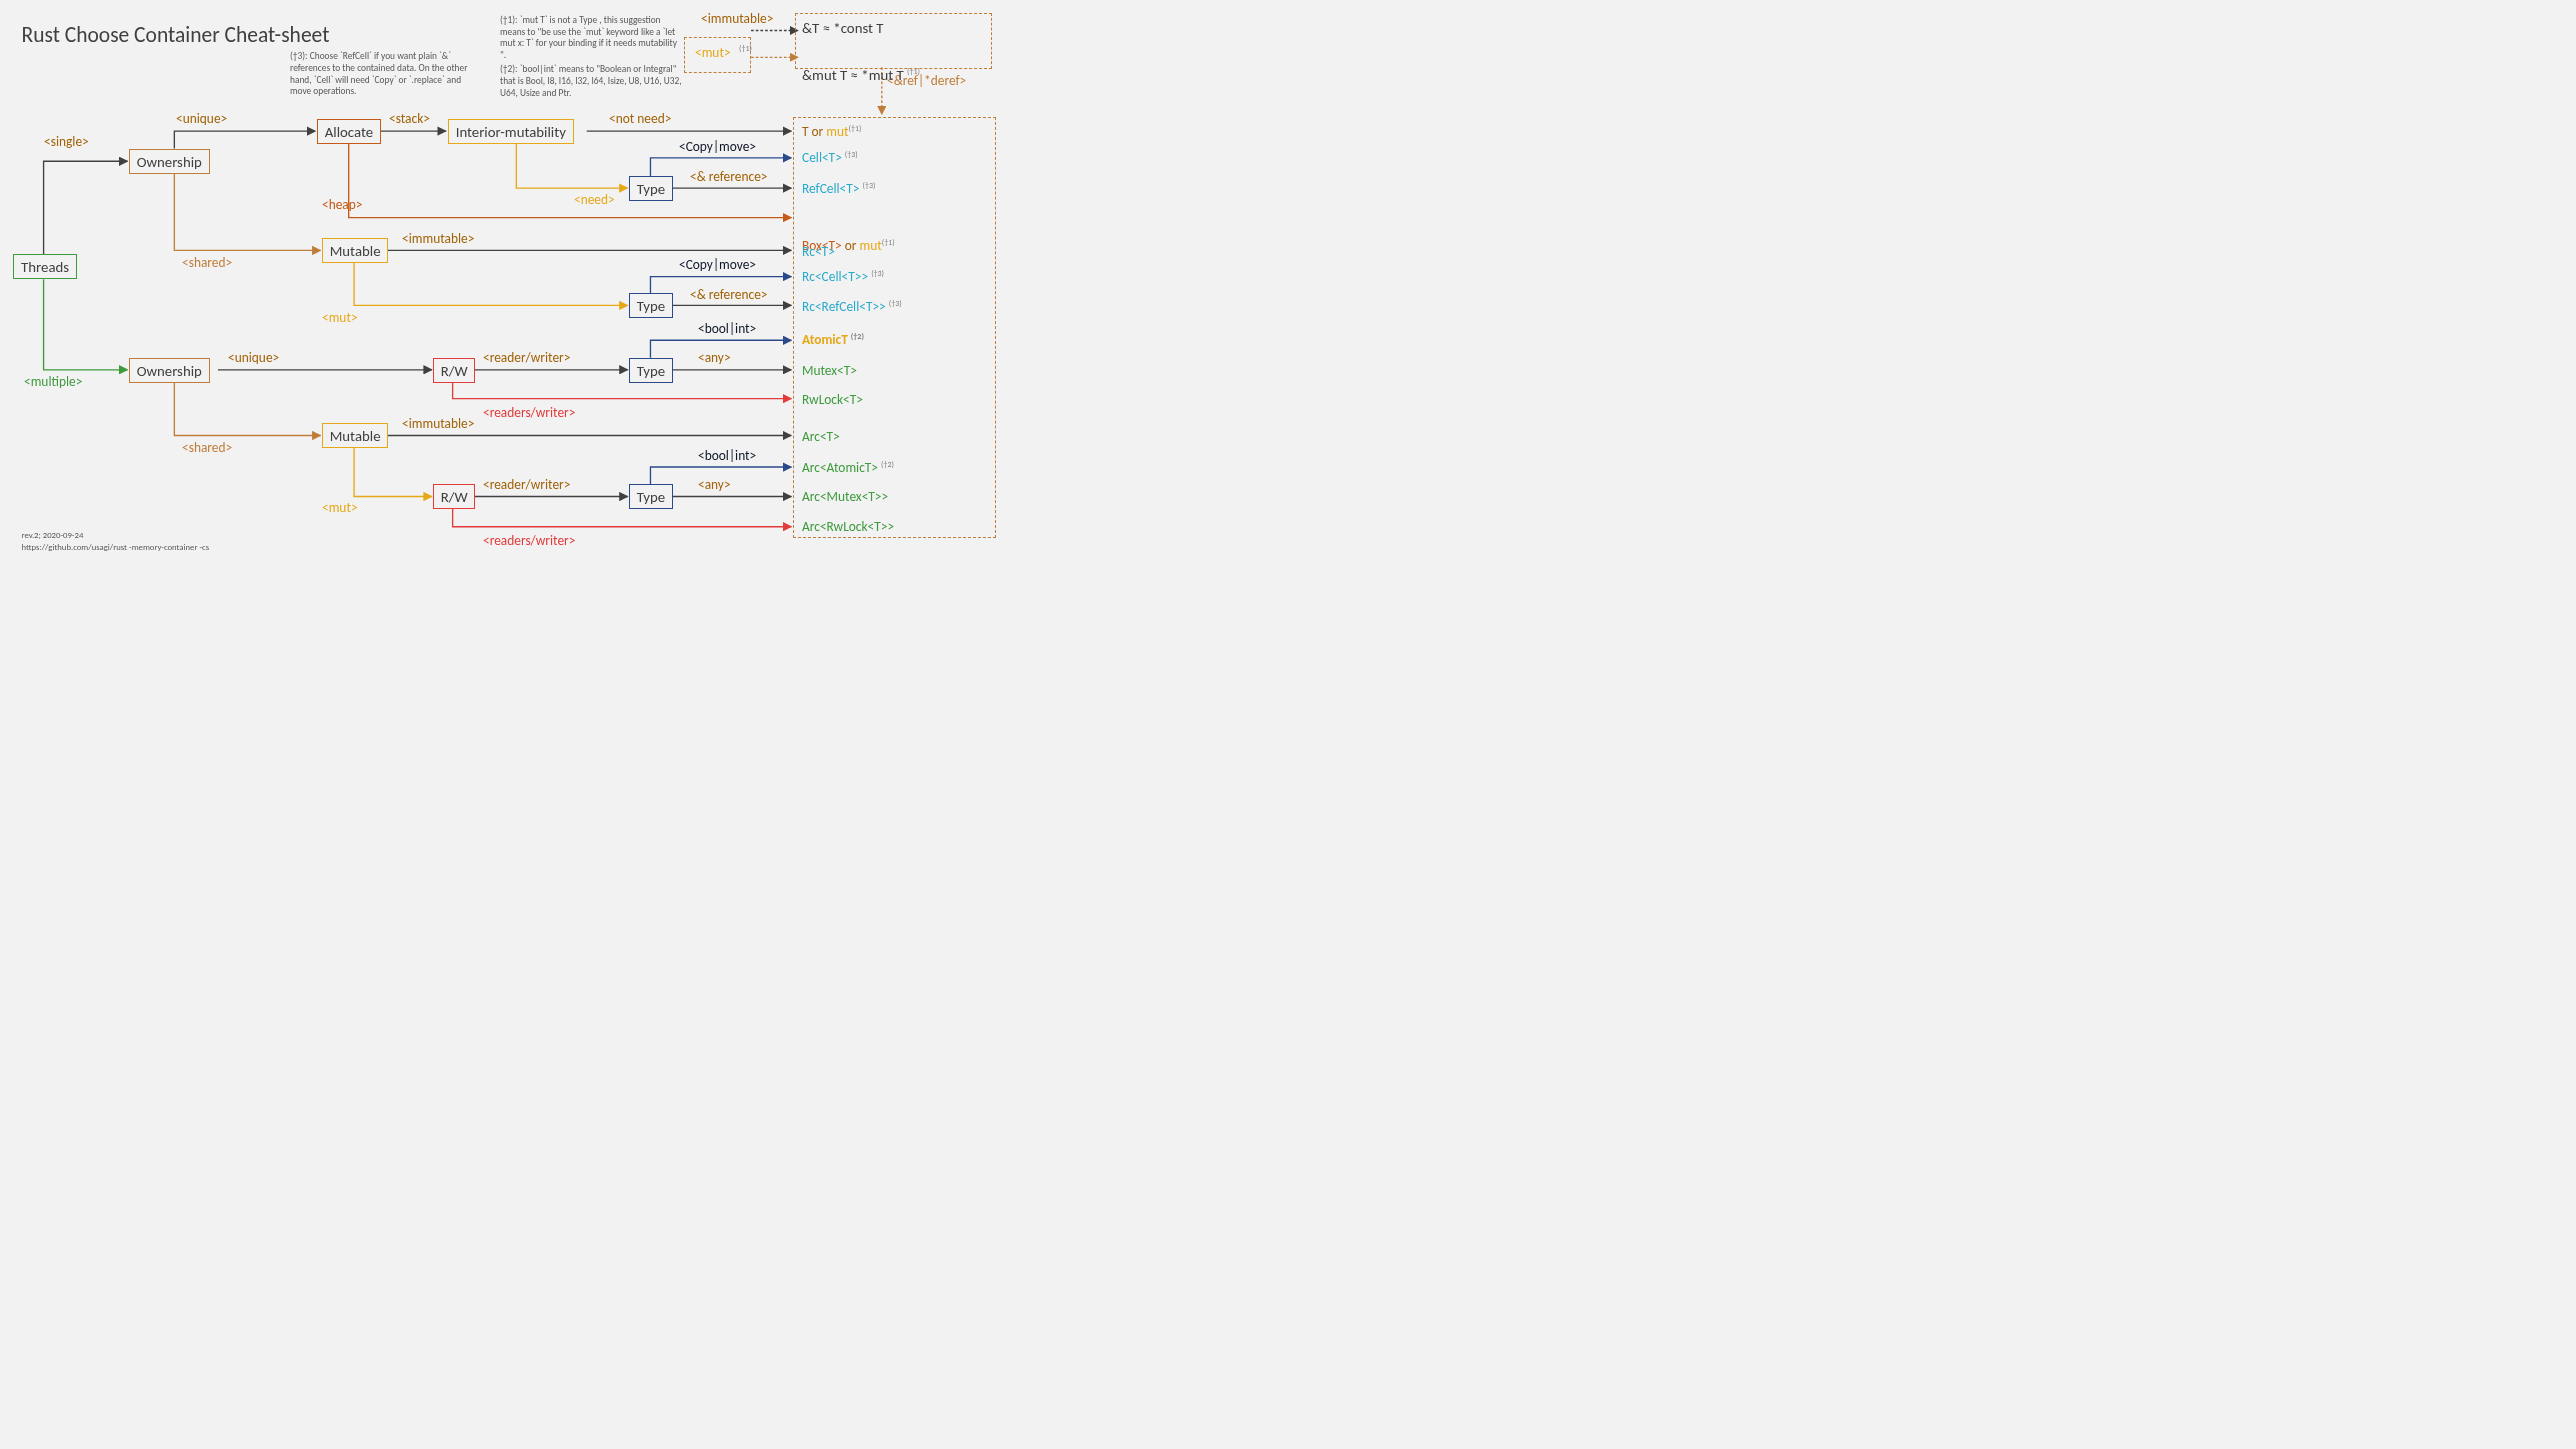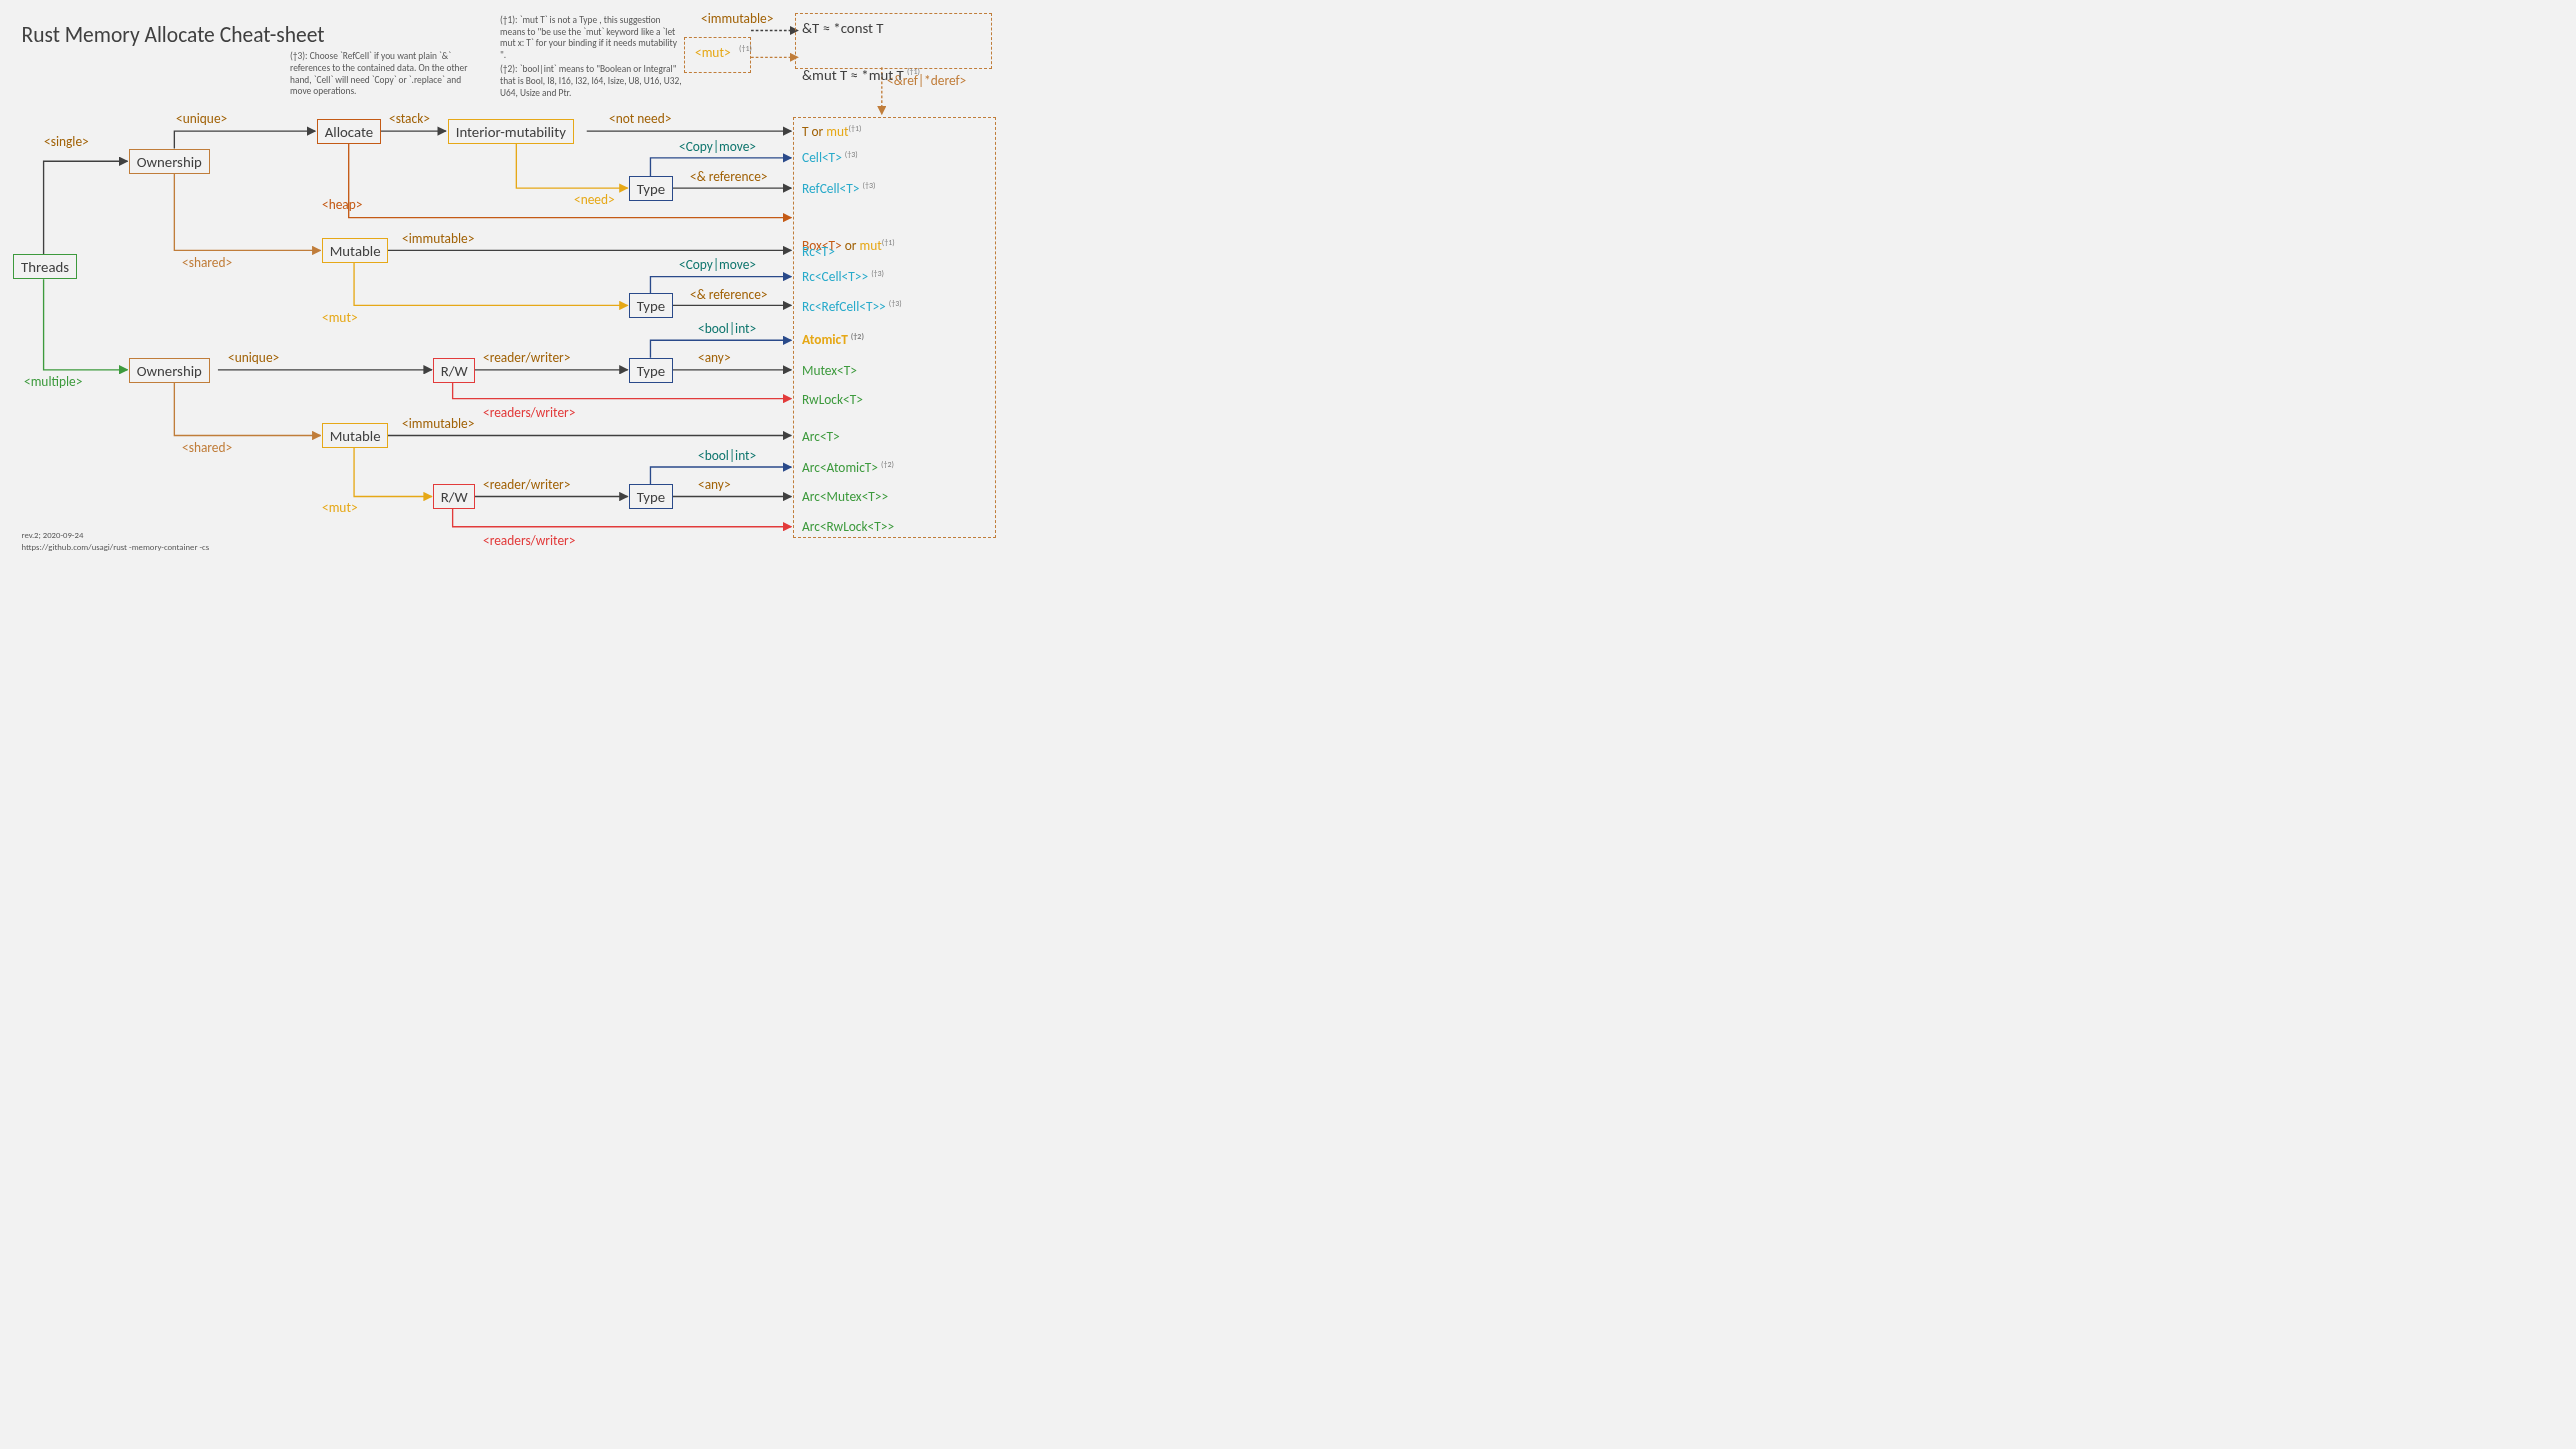--- a/index.html
+++ b/index.html
@@ -9,21 +9,21 @@
   .title{position:absolute;font-size:21.5px;color:#404040;}
   .note{position:absolute;font-size:9.4px;color:#595959;line-height:1.25;}
   .footer{position:absolute;font-size:8.7px;color:#595959;line-height:1.35;}
   .sup{font-size:8px;vertical-align:super;color:#808080;}
   .box{position:absolute;border:1.3px solid;background:#f2f2f2;padding:2.7px 6.7px;font-size:14.8px;color:#404040;}
   .c-green{color:#3d9a3d;}
   .c-brown{color:#c07d3a;}
   .c-dkorange{color:#c45a15;}
   .c-amber{color:#e6a817;}
   .c-red{color:#e23b3b;margin-top:25px;}
-  .c-navy{color:#0f766e;}
+  .c-navy{color:#0f172a;}
   .c-cyan{color:#28aaca;}
   .c-black{color:#a16207;}
   .b-green{border-color:#3d9a3d;}
   .b-brown{border-color:#c07d3a;}
   .b-dkorange{border-color:#c45a15;}
   .b-amber{border-color:#e6a817;}
   .b-red{border-color:#e23b3b;}
   .b-navy{border-color:#2a4a8a;}
   .dashed-right{position:absolute;border:1.3px dashed #c07d3a;}
 </style>
@@ -93,21 +93,21 @@
   <path d="M675 758 L675 785 L1180 785" stroke="#e23b3b" stroke-width="2" fill="none" marker-end="url(#arr-red)"></path>
 
   <path d="M970 722 L970 696 L1180 696" stroke="#2a4a8a" stroke-width="2" fill="none" marker-end="url(#arr-navy)"></path>
   <path d="M1003 740 L1180 740" stroke="#404040" stroke-width="2" fill="none" marker-end="url(#arr-black)"></path>
 
   <path d="M1120 45 L1190 45" stroke="#404040" stroke-width="2" stroke-dasharray="4 3" fill="none" marker-end="url(#arr-black)"></path>
   <path d="M1120 85 L1190 85" stroke="#c07d3a" stroke-width="2" stroke-dasharray="4 3" fill="none" marker-end="url(#arr-brown)"></path>
   <path d="M1315 100 L1315 170" stroke="#c07d3a" stroke-width="2" stroke-dasharray="4 3" fill="none" marker-end="url(#arr-brown)"></path>
 </svg>
 
-<div class="title" style="left:21.5px;top:21.5px;">Rust Memory Allocate Cheat-sheet</div>
+<div class="title" style="left:21.5px;top:21.5px;">Rust Choose Container Cheat-sheet</div>
 
 <div class="note" style="left:290px;top:51px;width:188px;">(†3): Choose `RefCell` if you want plain `&amp;` references to the contained data. On the other hand, `Cell` will need `Copy` or `.replace` and move operations.</div>
 <div class="note" style="left:500px;top:14.8px;width:181px;">(†1): `mut T` is not a Type , this suggestion means to "be use the `mut` keyword like a `let  mut x: T` for your binding if it needs mutability ".</div>
 <div class="note" style="left:500px;top:64px;width:188px;">(†2): `bool|int` means to "Boolean or Integral" that is Bool, I8, I16, I32, I64, Isize, U8, U16, U32, U64,  Usize and Ptr.</div>
 
 <div class="footer" style="left:21.5px;top:530px;">rev.2; 2020-09-24</div>
 <div class="footer" style="left:21.5px;top:542px;text-align:right;">https://github.com/usagi/rust -memory-container -cs</div>
 
 <div class="box b-green" style="left:13.4px;top:254px;">Threads</div>
 <div class="box b-brown" style="left:129px;top:149px;">Ownership</div>

